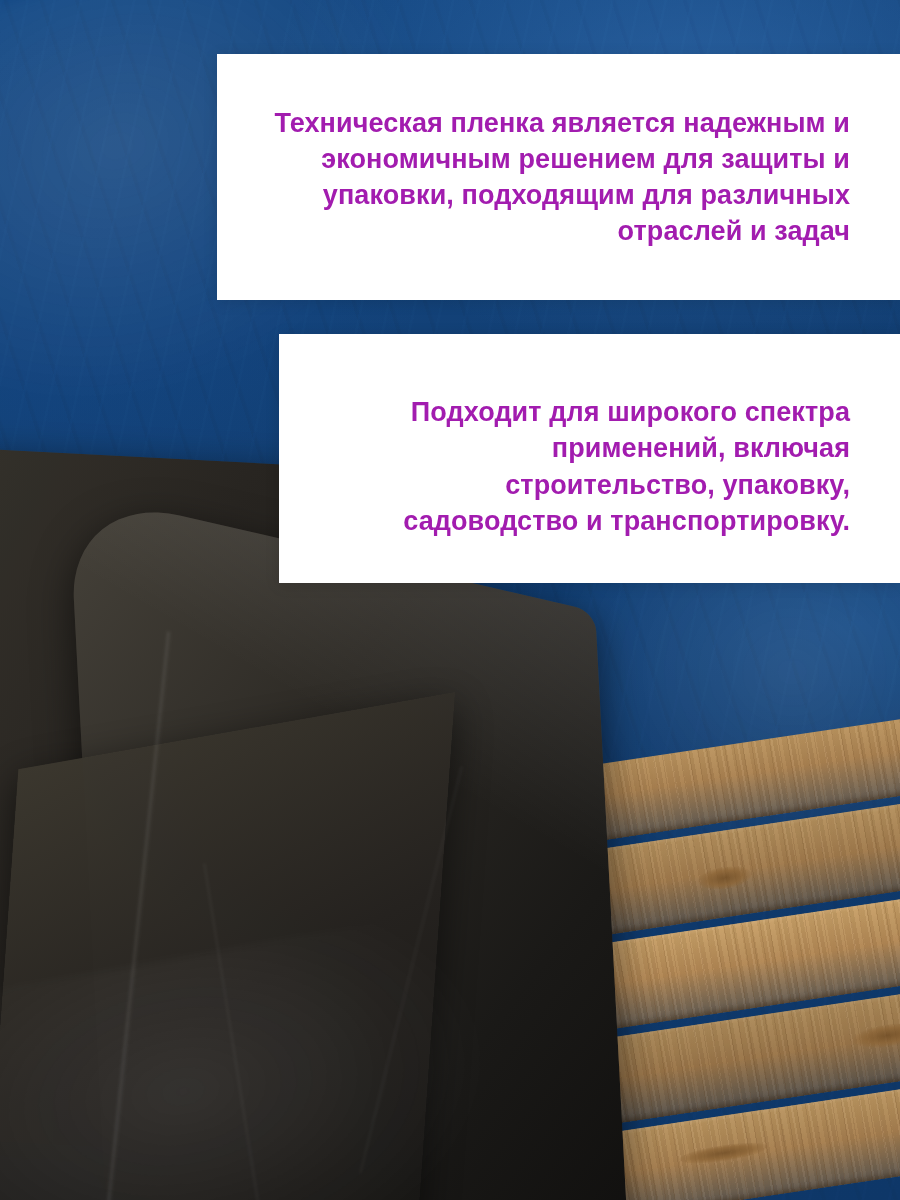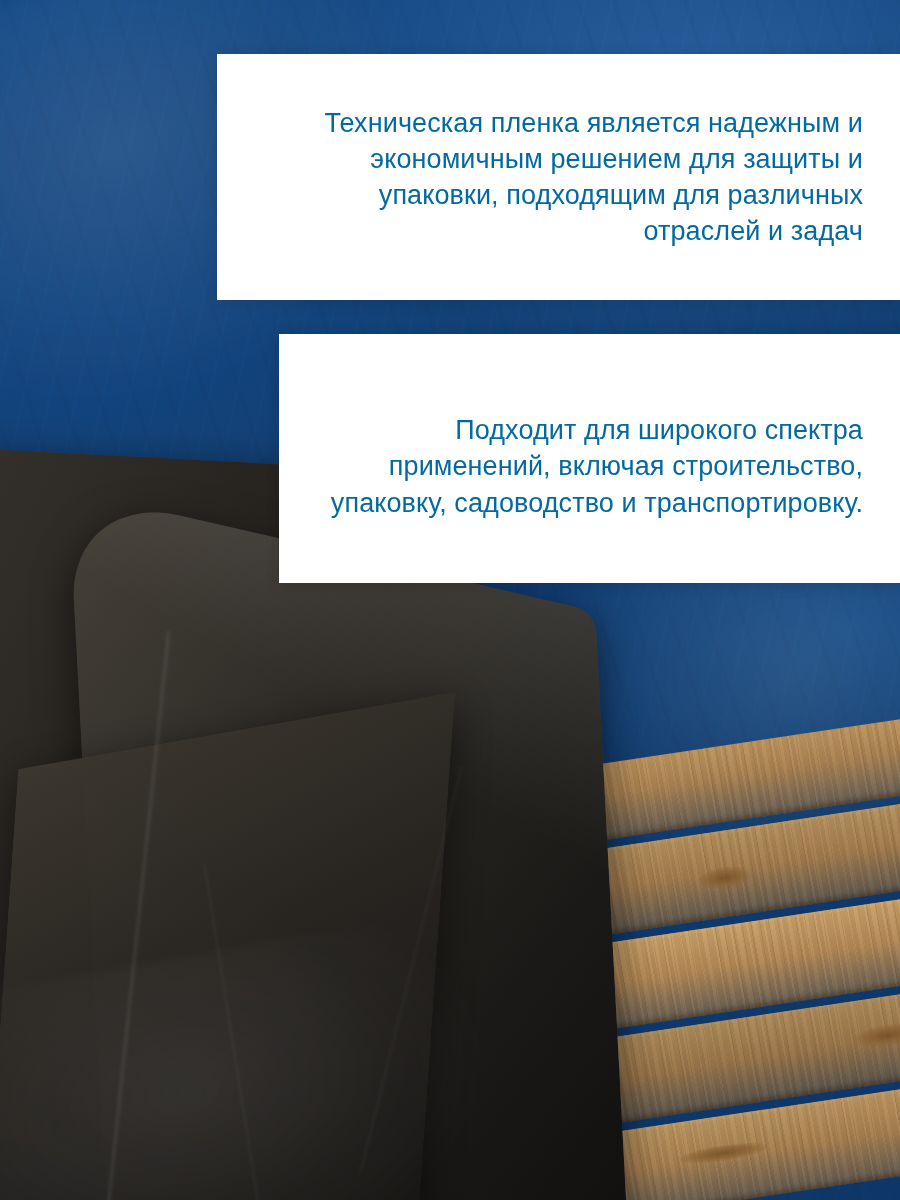--- a/index.html
+++ b/index.html
@@ -165,25 +165,25 @@
     position: absolute;
     background: #ffffff;
     color: #163f73;
     display: flex;
     align-items: center;
     justify-content: flex-end;
     text-align: right;
     box-shadow: 0 2px 14px rgba(0,0,0,0.12);
   }
   .card p {
-    margin: 3px;
+    margin: 16px;
     font-size: 27px;
     line-height: 1.34;
-    color: #0369a1;
-    font-weight: 400;
+    color: #a21caf;
+    font-weight: 700;
     letter-spacing: .1px;
   }
   .card-top {
     left: 217px;
     top: 54px;
     width: 683px;
     height: 246px;
     padding: 0 34px 0 40px;
     box-sizing: border-box;
   }

